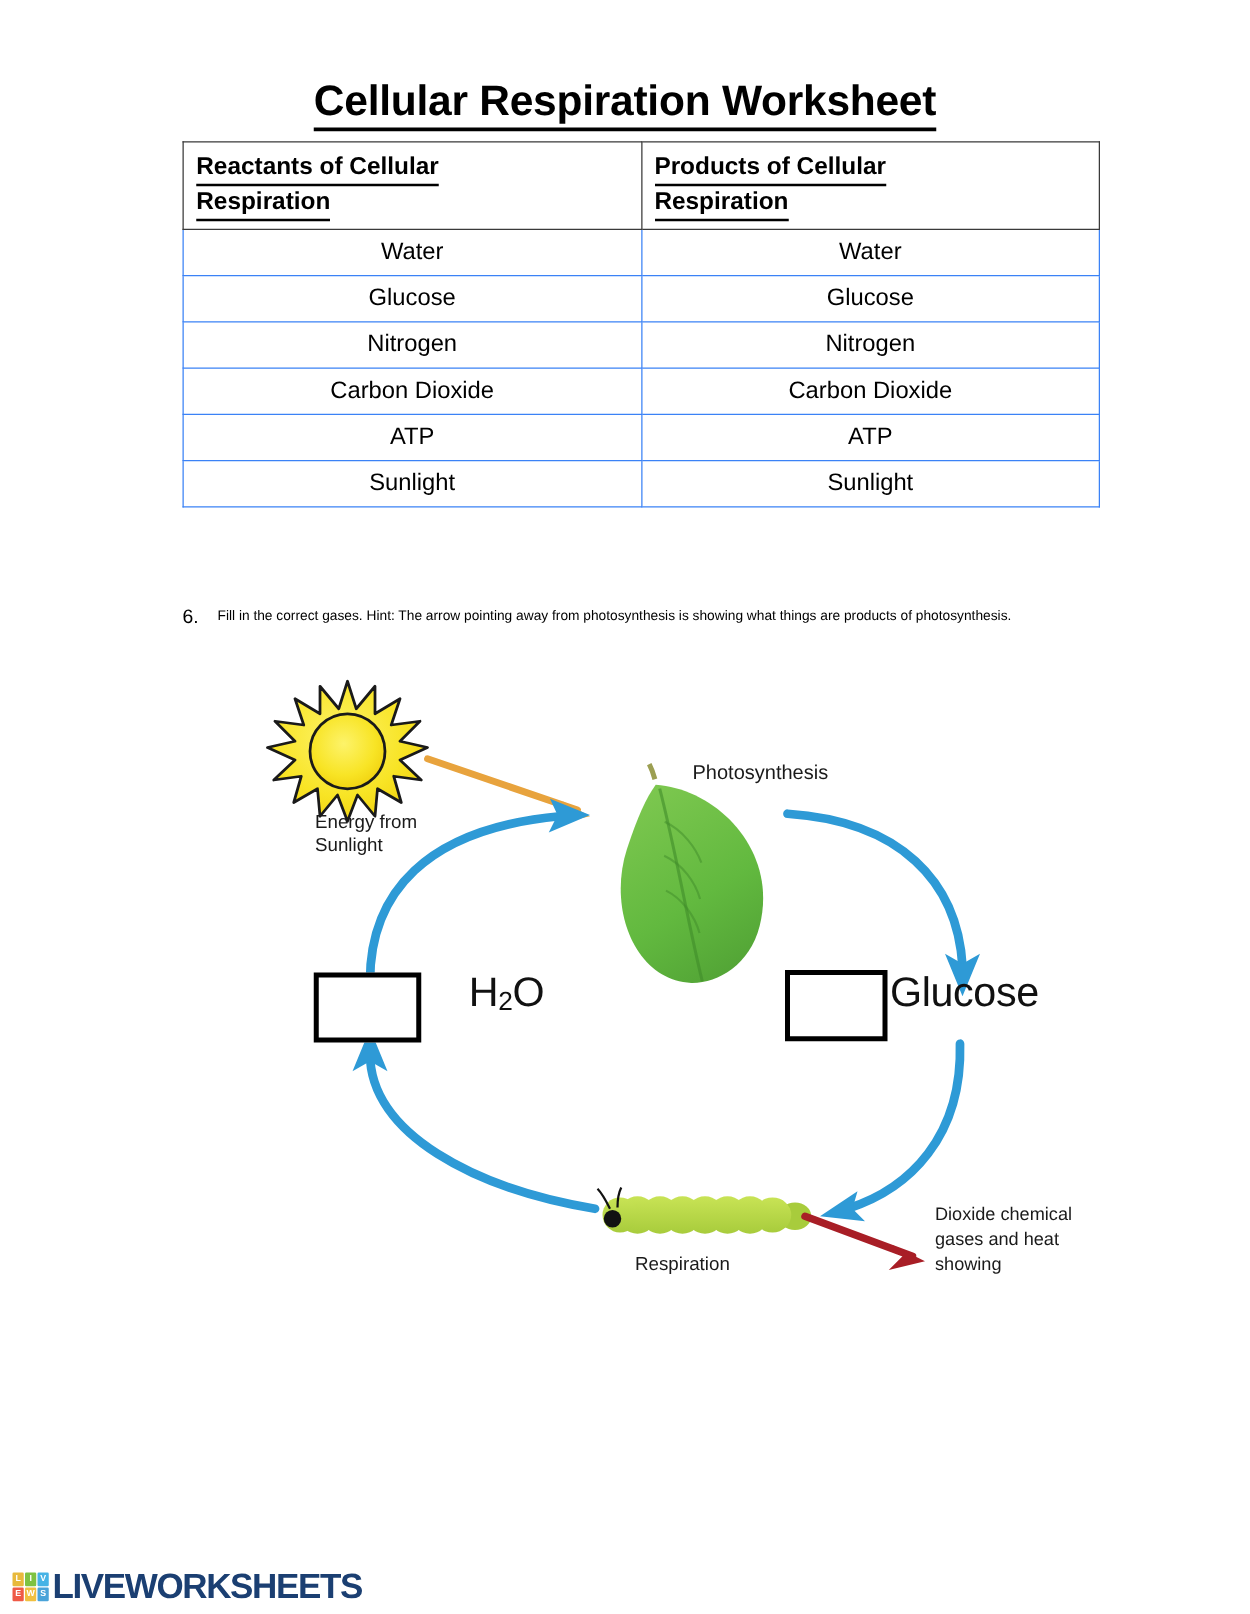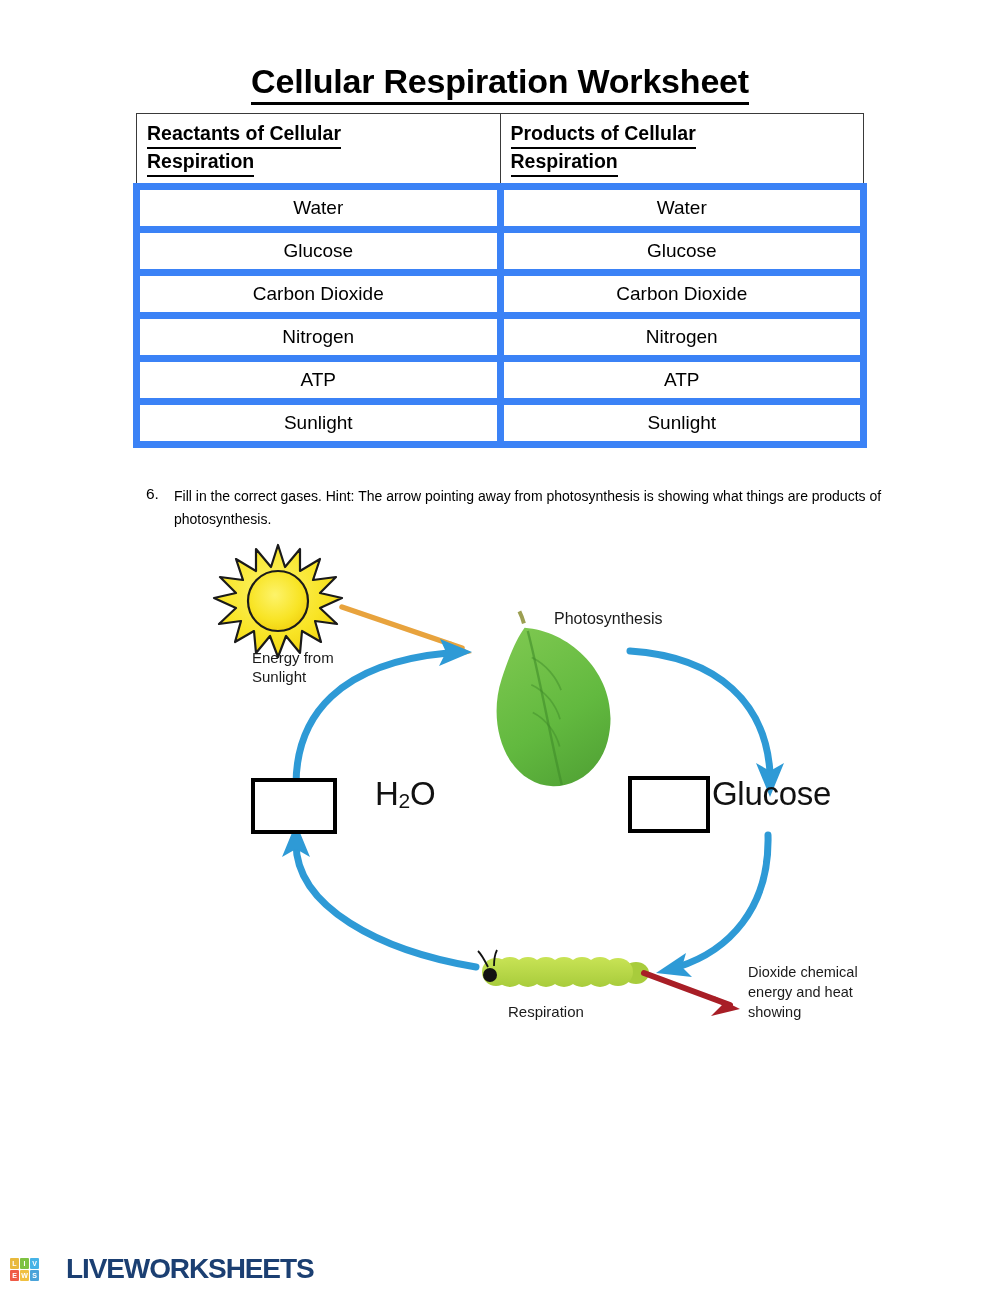--- a/index.html
+++ b/index.html
@@ -20,27 +20,27 @@
     font-size:34px;font-weight:bold;
     letter-spacing:-.2px;
   }
   .title span{
     border-bottom:3px solid #000;
     padding-bottom:2px;
   }
 
   
   .tbl{
-    position:absolute;left:133px;top:113px;
+    position:absolute;left:146px;top:113px;
     width:734px;
     border-collapse:collapse;
     table-layout:fixed;
   }
   .tbl td{
-    border:7px solid #3b82f6;
+    border:1px solid #3b82f6;
     height:36px;
     font-size:19px;
     text-align:center;
     vertical-align:middle;
     padding:0;
   }
   .tbl tr.hdr td{
     text-align:left;
     vertical-align:top;
     padding:7px 0 6px 10px;
@@ -54,21 +54,21 @@
   .hdr-txt i{font-style:normal;border-bottom:2px solid #000;display:inline-block;}
 
   
   .q-wrap{
     position:absolute;left:146px;top:485px;width:740px;
   }
   .q-num{
     position:absolute;left:0;top:0;font-size:15.5px;
   }
   .q-body{
-    margin-left:28px;font-size:14px;line-height:1.63;
+    margin-left:28px;font-size:11px;line-height:1.63;
   }
 
   
   .diagram{position:absolute;left:200px;top:535px;width:720px;height:520px;}
   .diagram svg{position:absolute;left:0;top:0;}
 
   .dlabel{position:absolute;font-size:15px;color:#1a1a1a;font-weight:500;line-height:1.28;}
   #lbl-energy{left:52px;top:113px;}
   #lbl-photo{left:330px;top:74px;font-size:16px;margin-left:24px;}
   #lbl-resp{left:308px;top:467px;font-size:15px;}
@@ -91,21 +91,21 @@
   .footer{position:absolute;left:10px;top:1253px;display:flex;align-items:center;}
   .logo-tiles{
     display:grid;grid-template-columns:repeat(3,9px);grid-template-rows:repeat(2,11px);
     gap:1px;margin-right:3px;
   }
   .logo-tiles i{
     font-style:normal;font-size:7px;line-height:11px;
     text-align:center;color:#fff;font-weight:bold;border-radius:1px;
   }
   .logo-word{
-    font-size:28px;font-weight:bold;color:#1b3f72;letter-spacing:-1.1px;margin-left:24px;
+    font-size:28px;font-weight:bold;color:#1b3f72;letter-spacing:-1.1px;
   }
 </style>
 </head>
 <body>
 
 <div class="page">
 
   <div class="title">
     <span>Cellular Respiration Worksheet</span>
   </div>
@@ -124,26 +124,26 @@
     </tr>
     <tr>
       <td>Water</td>
       <td>Water</td>
     </tr>
     <tr>
       <td>Glucose</td>
       <td>Glucose</td>
     </tr>
     <tr>
+      <td>Nitrogen</td>
+      <td>Nitrogen</td>
+    </tr>
+    <tr>
       <td>Carbon Dioxide</td>
       <td>Carbon Dioxide</td>
-    </tr>
-    <tr>
-      <td>Nitrogen</td>
-      <td>Nitrogen</td>
     </tr>
     <tr>
       <td>ATP</td>
       <td>ATP</td>
     </tr>
     <tr>
       <td>Sunlight</td>
       <td>Sunlight</td>
     </tr>
   </tbody>
@@ -240,21 +240,21 @@
       <span>Energy from</span><br>
       <span>Sunlight</span>
     </div>
 
     <div class="dlabel" id="lbl-photo">Photosynthesis</div>
 
     <div class="dlabel" id="lbl-resp">Respiration</div>
 
     <div class="dlabel" id="lbl-stored">
       <span>Dioxide chemical</span><br>
-      <span>energy and heat</span><br>
+      <span>gases and heat</span><br>
       <span>showing</span>
     </div>
 
     <div class="chembox" id="box-h2o"></div>
     <div class="chembox" id="box-glu"></div>
 
     <div class="chemtext" id="txt-h2o"><span>H</span><sub>2</sub><span>O</span></div>
 
     <div class="chemtext" id="txt-glu">Glucose</div>
   </div>

